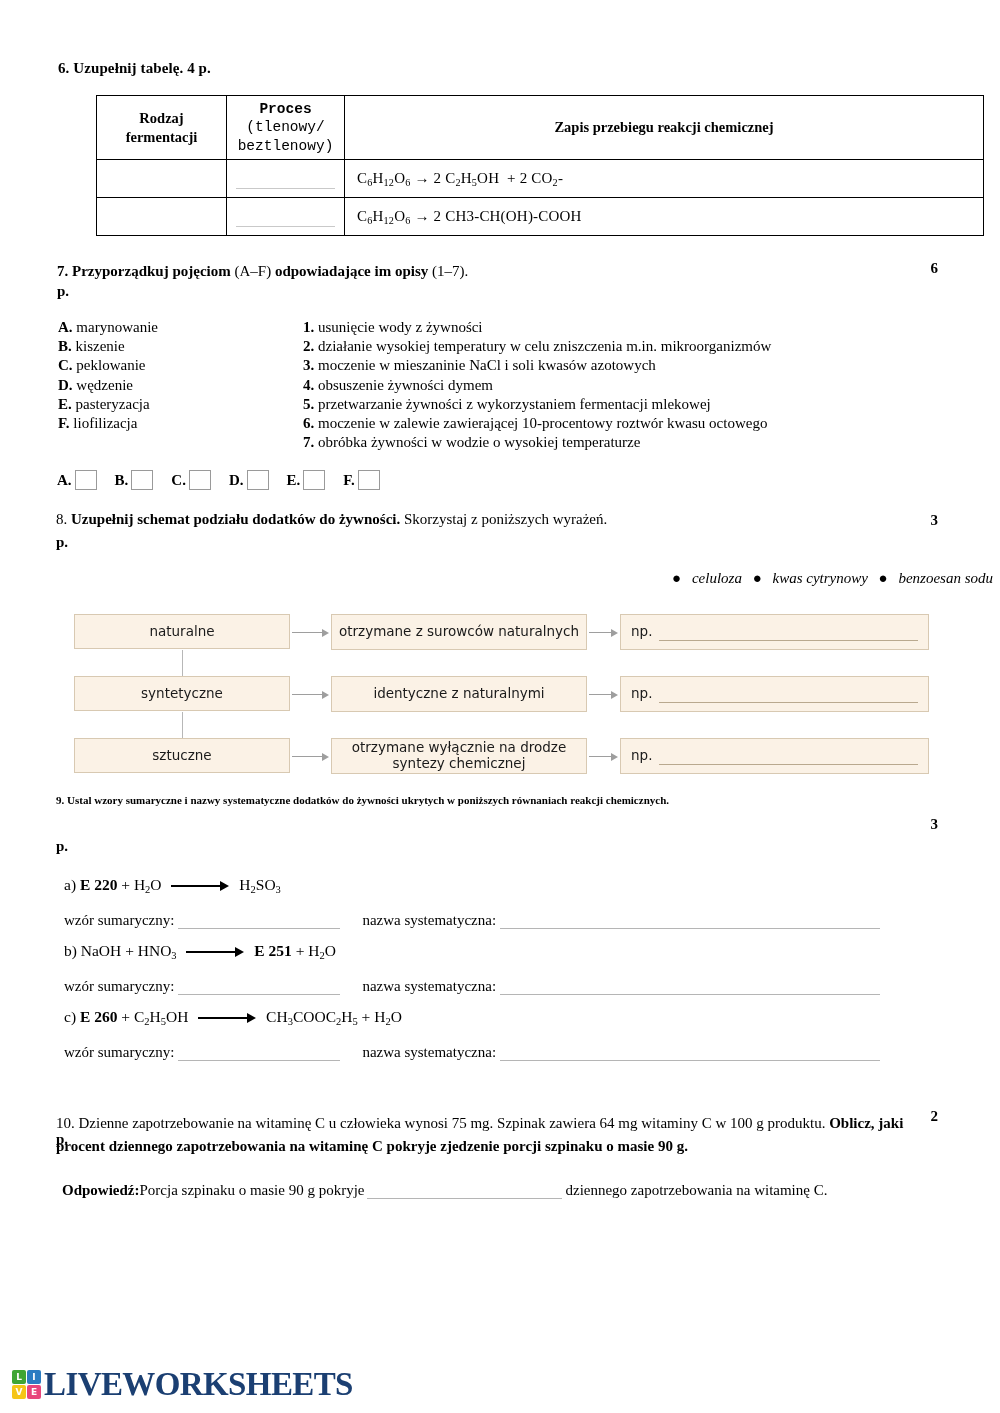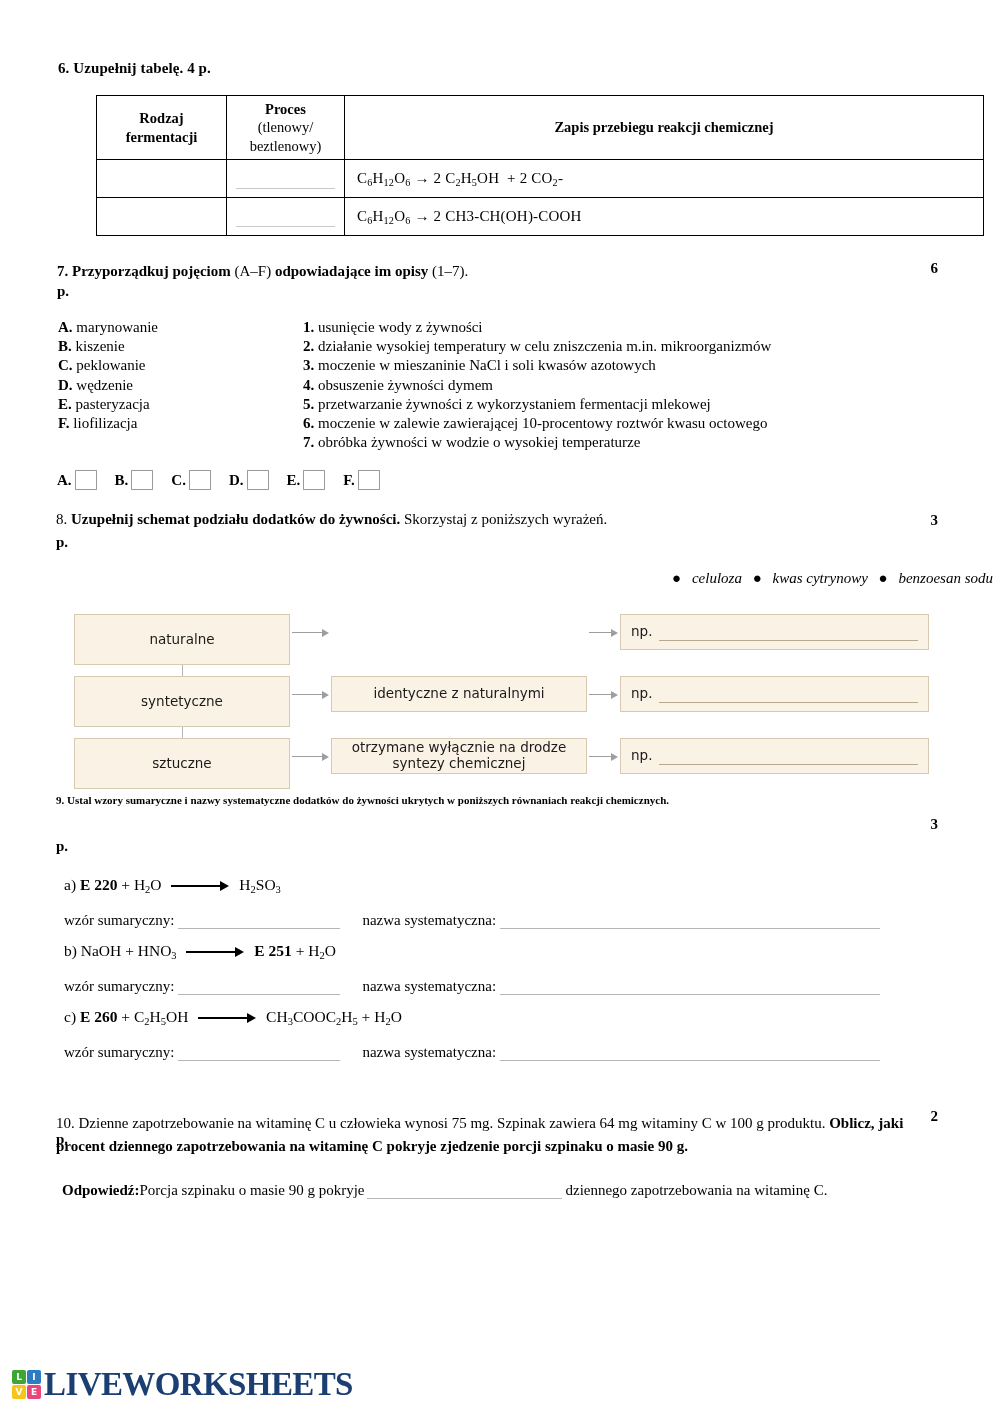--- a/index.html
+++ b/index.html
@@ -45,21 +45,21 @@
   #ex6-table thead th {
     height: 64px;
     font-size: 14.5px;
     font-weight: bold;
     text-align: center;
     line-height: 1.25;
   }
   #ex6-table thead th .norm { font-weight: normal; }
   #ex6-table tbody td { height: 38px; }
   .col-rodzaj { width: 130px; }
-  .col-proces { width: 118px; }
+  .col-proces { width: 118px; font-family: Liberation Mono, monospace; }
   .cell-eq {
     font-size: 15px;
     padding-left: 12px !important;
     letter-spacing: .2px;
   }
   .fill-line-cell {
     position: relative;
   }
   .fill-line-cell .underline {
     position: absolute;
@@ -130,21 +130,21 @@
     border: 1px solid #d8c9b2;
     font-family: "DejaVu Sans", "Liberation Sans", sans-serif;
     font-size: 13.5px;
     color: #1a1a1a;
     display: flex;
     align-items: center;
     justify-content: center;
     text-align: center;
     line-height: 1.18;
   }
-  .dg-left  { left: 0px;   width: 216px; height: 51px; }
+  .dg-left  { left: 0px;   width: 216px; height: 35px; }
   .dg-mid   { left: 257px; width: 256px; height: 36px; }
   .dg-right { left: 546px; width: 309px; height: 36px; justify-content: flex-start; }
   .dg-right .np {
     padding-left: 10px;
     font-size: 13.5px;
   }
   .dg-right .np-underline {
     position: absolute;
     left: 38px; right: 10px; bottom: 8px;
     border-bottom: 1px solid #b9a98f;
@@ -373,20 +373,21 @@
   <div id="diagram">
     <div class="dg-vline v1"></div>
     <div class="dg-vline v2"></div>
 
     <div class="dg-row r1">
       <div class="dg-box dg-left">naturalne</div>
       <div class="dg-arrow arrow-a">
           <div class="shaft"></div>
           <div class="head"></div>
         </div>
+      <div class="dg-box dg-mid">otrzymane z surowców naturalnych</div>
       <div class="dg-arrow arrow-b">
           <div class="shaft"></div>
           <div class="head"></div>
         </div>
       <div class="dg-box dg-right">
         <span class="np">np.</span>
         <span class="np-underline"></span>
       </div>
     </div>
 

